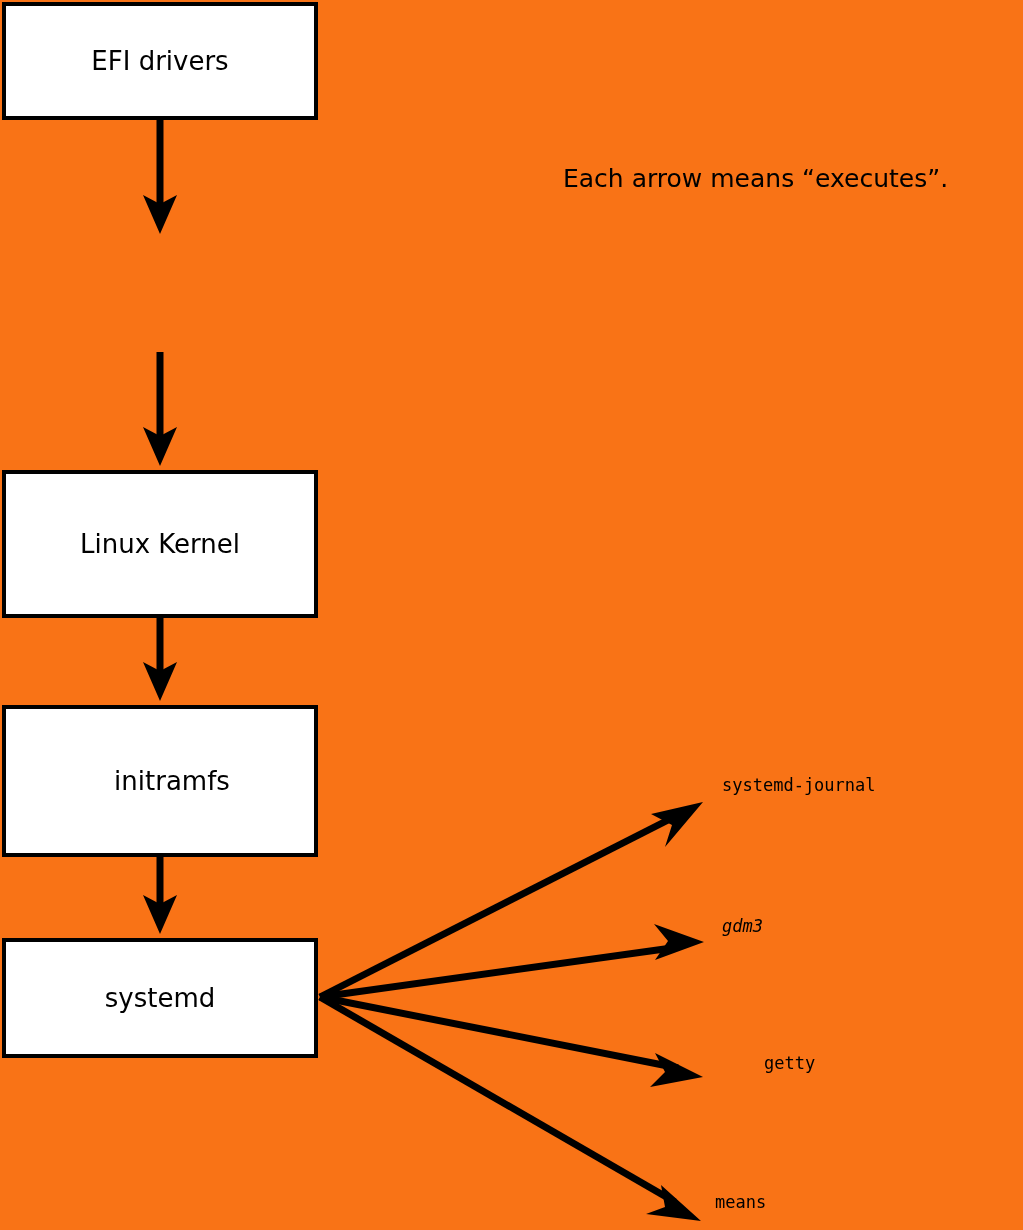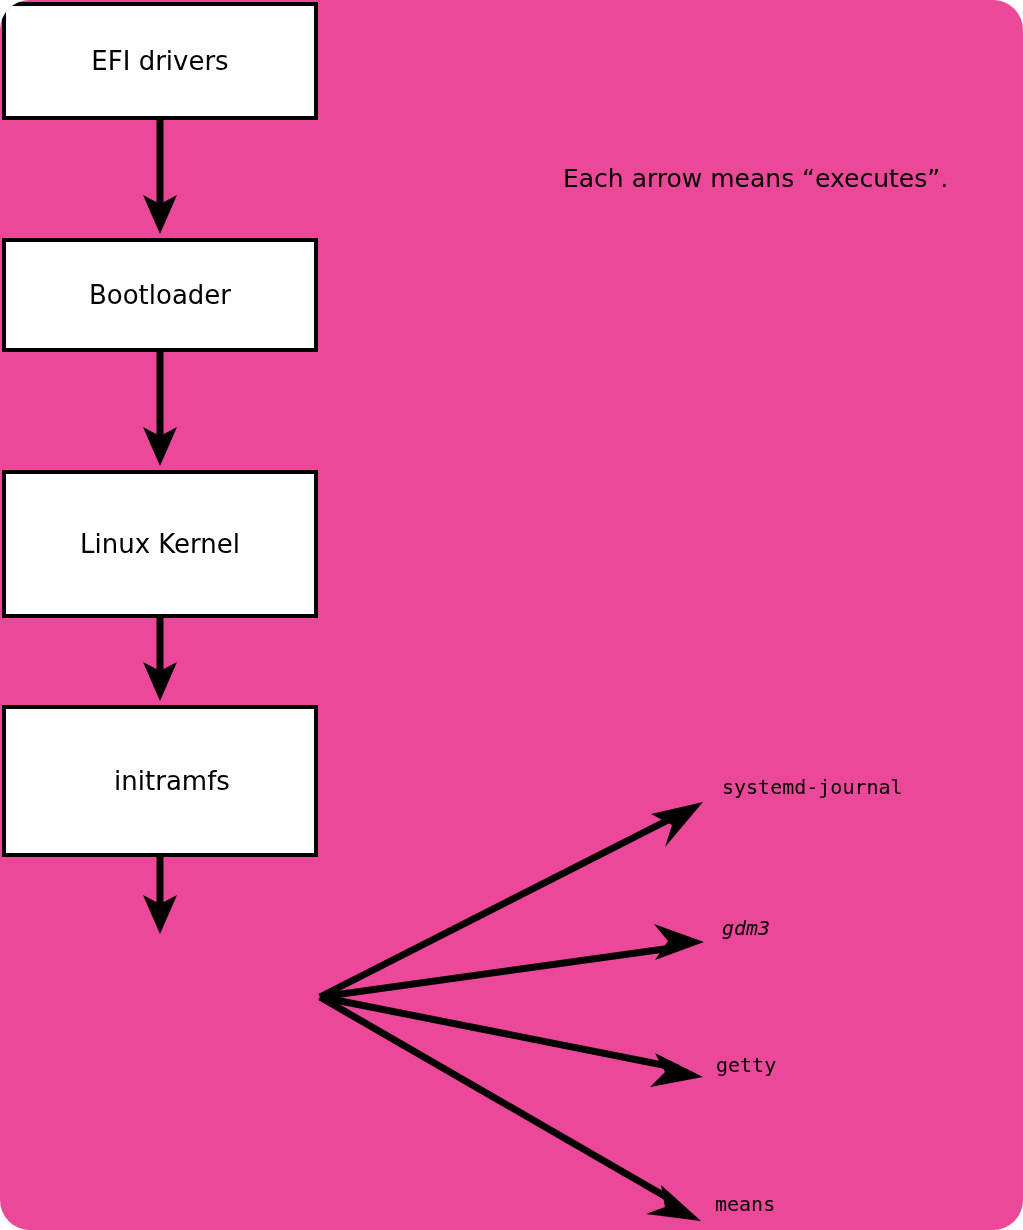--- a/index.html
+++ b/index.html
@@ -9,23 +9,22 @@
     background: #ffffff;
   }
   body {
     font-family: "DejaVu Sans", sans-serif;
     -webkit-font-smoothing: antialiased;
   }
   #diagram-canvas {
     position: relative;
     width: 1023px;
     height: 1230px;
-    background: #ec4899;
+    background: #f97316;
     overflow: hidden;
-    border-radius: 30px;
   }
   #diagram-svg {
     position: absolute;
     top: 0;
     left: 0;
     width: 1023px;
     height: 1230px;
   }
   .stage-box {
     position: absolute;
@@ -39,21 +38,21 @@
   .stage-label {
     font-family: "DejaVu Sans", sans-serif;
     font-size: 26px;
     color: #000000;
     line-height: 1;
     white-space: nowrap;
   }
   .service-label {
     position: absolute;
     font-family: "DejaVu Sans Mono", monospace;
-    font-size: 20px;
+    font-size: 17px;
     color: #000000;
     line-height: 1;
     white-space: nowrap;
   }
   .legend-note {
     position: absolute;
     font-family: "DejaVu Sans", sans-serif;
     font-size: 25px;
     color: #000000;
     line-height: 1;
@@ -105,36 +104,36 @@
     <g>
       <line x1="320" y1="997" x2="675" y2="1202" stroke="#000000" stroke-width="7"></line>
       <polygon points="701,1221 661,1185 665,1207 646,1214" fill="#000000"></polygon>
     </g>
   </svg>
 
   <div class="stage-box" style="left:2px; top:2px; width:316px; height:118px;">
     <span class="stage-label">EFI drivers</span>
   </div>
 
-  <div class="stage-box" style="left:2px; top:238px; width:316px; height:114px;">
-    <span class="stage-label">Bootloader</span>
-  </div>
 
   <div class="stage-box" style="left:2px; top:470px; width:316px; height:148px;">
     <span class="stage-label">Linux Kernel</span>
   </div>
 
   <div class="stage-box" style="left:2px; top:705px; width:316px; height:152px;padding-left:24px;">
     <span class="stage-label">initramfs</span>
   </div>
 
+  <div class="stage-box" style="left:2px; top:938px; width:316px; height:120px;">
+    <span class="stage-label">systemd</span>
+  </div>
 
   <div class="service-label" style="left:722px; top:777px;">systemd-journal</div>
 
   <div class="service-label" style="left:722px; top:918px;font-style:italic;">gdm3</div>
 
-  <div class="service-label" style="left:716px; top:1055px;">getty</div>
+  <div class="service-label" style="left:764px; top:1055px;">getty</div>
 
   <div class="service-label" style="left:715px; top:1194px;">means</div>
 
   <div class="legend-note" style="left:563px; top:166px;">Each arrow means “executes”.</div>
 
 </div>
 
 </body></html>

